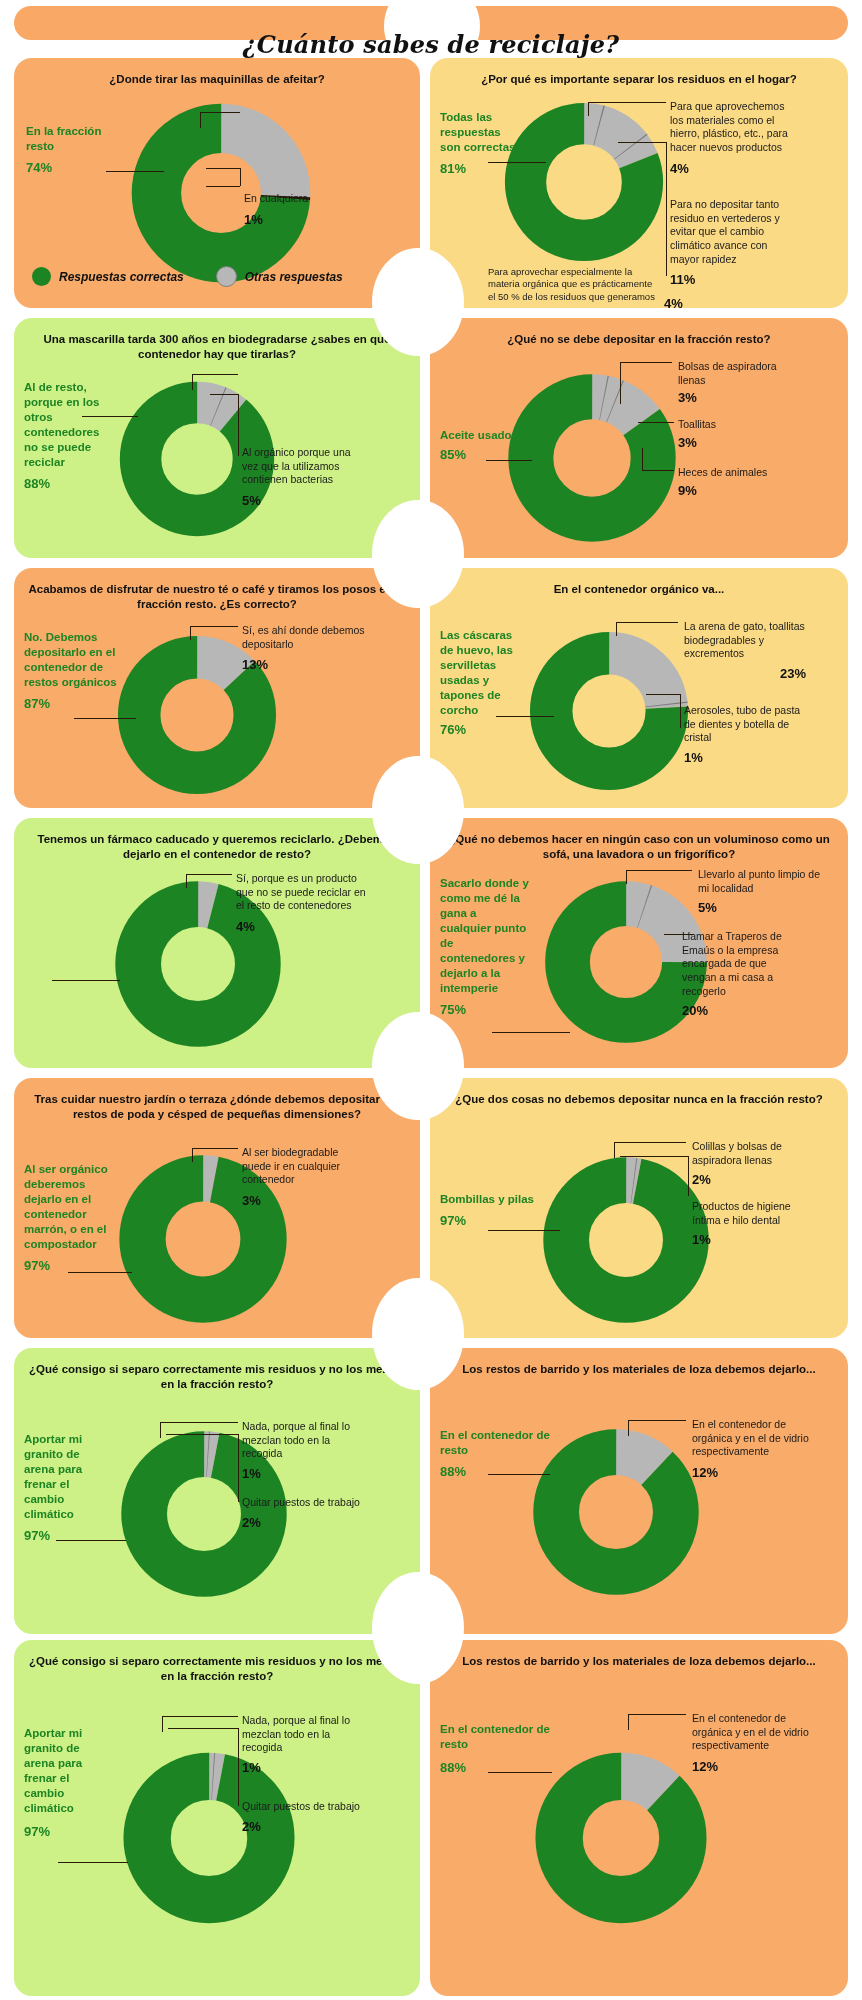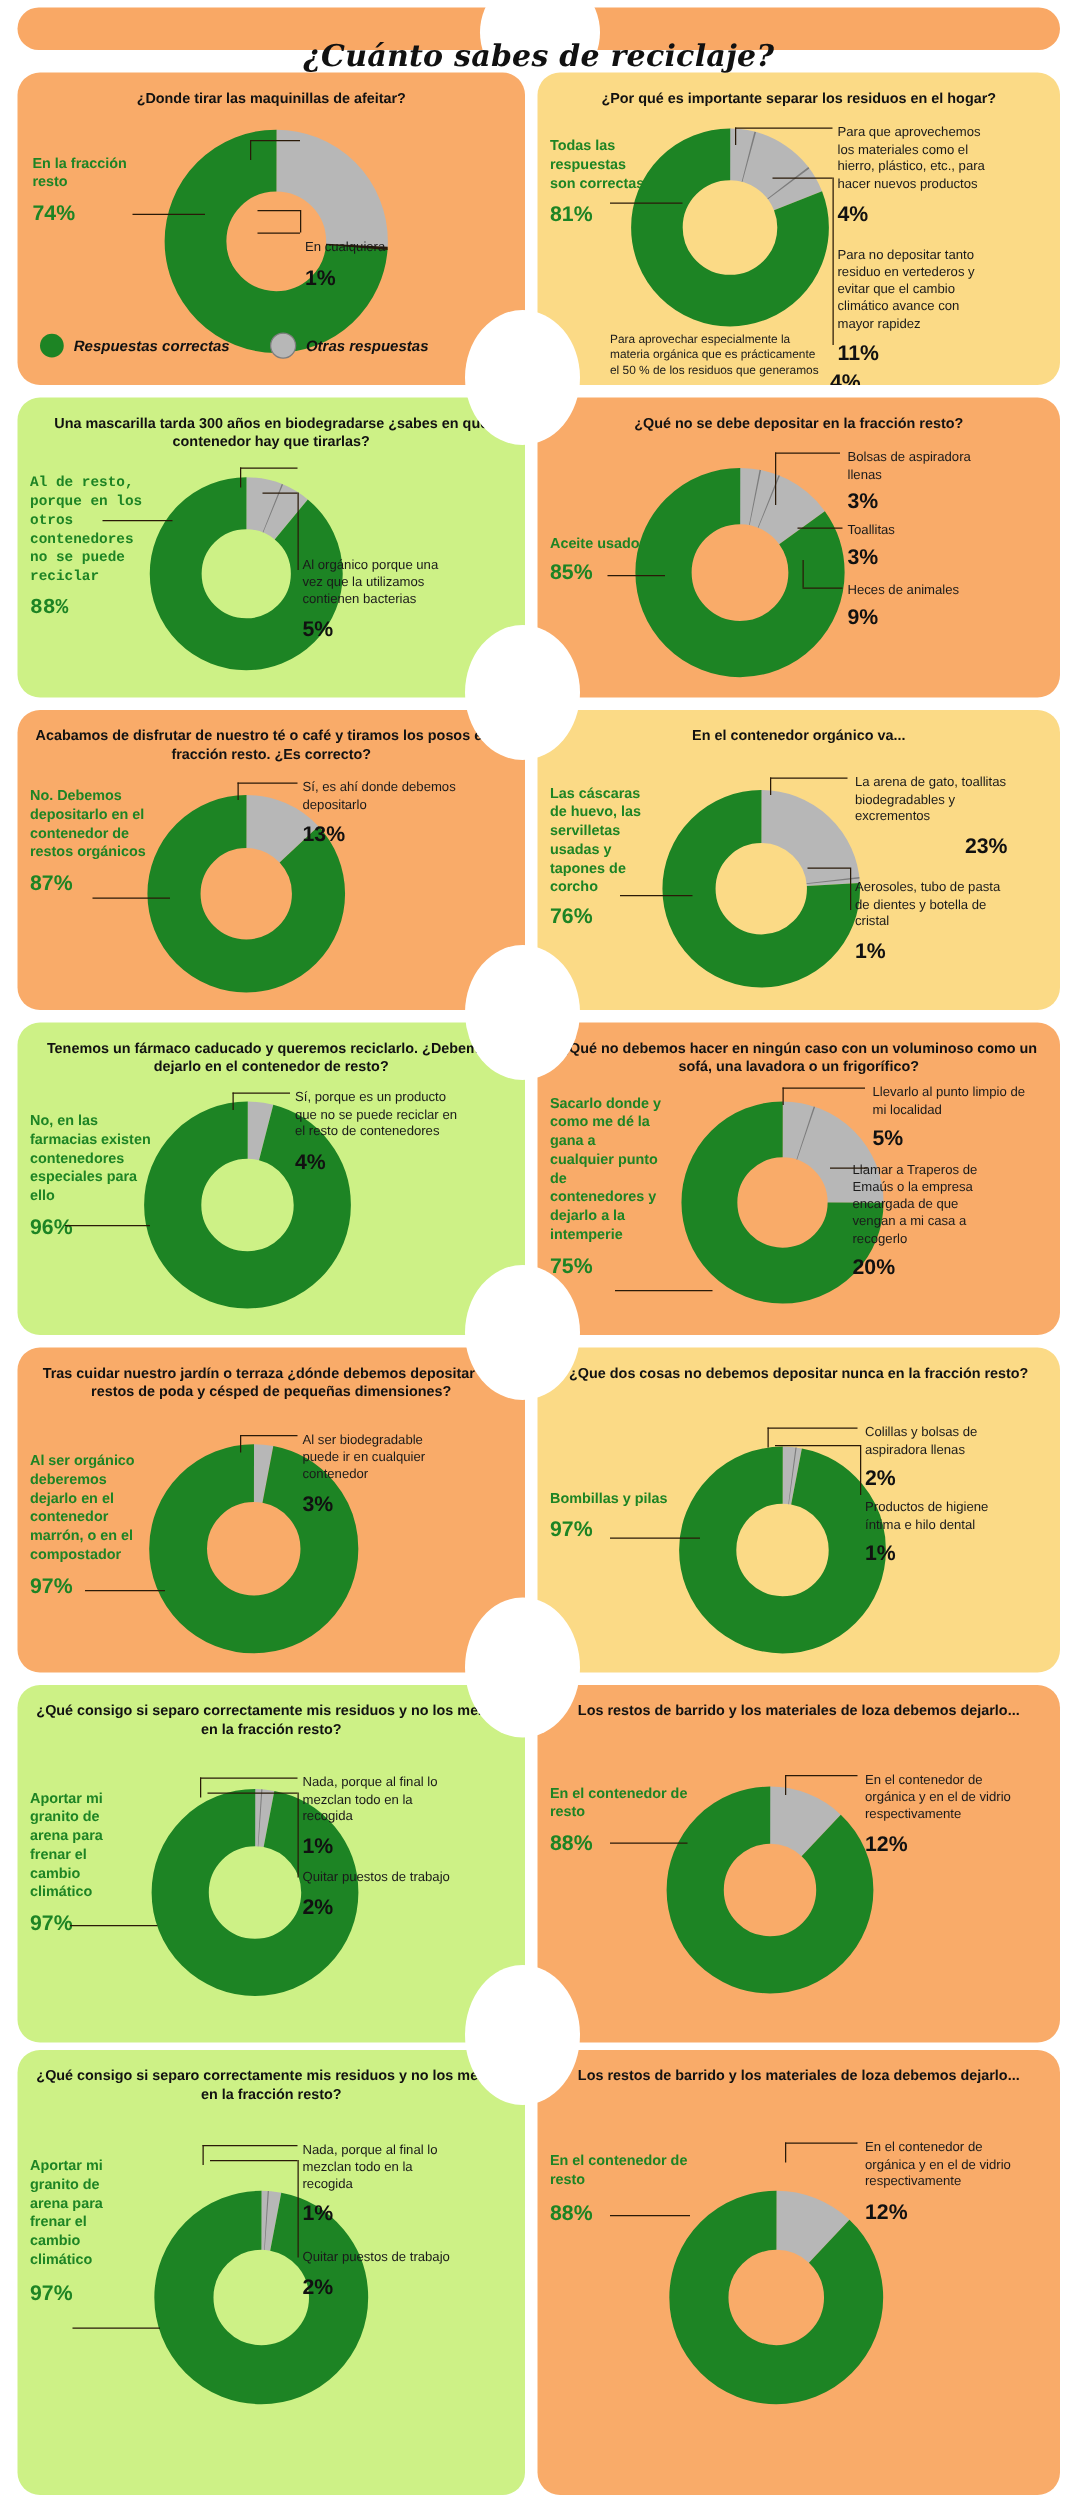--- a/index.html
+++ b/index.html
@@ -59,21 +59,21 @@
   .donut svg{display:block;}
 
   
   .lbl{position:absolute; line-height:1.3;}
   .lbl.correct{
     color:#1d8424; font-weight:bold; font-size:11.5px;
   }
   .lbl.other{
     color:#1a1a1a; font-weight:normal; font-size:10.5px;
   }
-  .pct{font-weight:bold; color:#111; font-size:17px;}
+  .pct{font-weight:bold; color:#111; font-size:13px;}
   .pct.green{color:#1d8424;}
 
   
   .lead{position:absolute; background:#2a1a08;}
   .lead.h{height:1px;}
   .lead.v{width:1px;}
 
   
   .legend{position:absolute; display:flex; align-items:center; gap:10px;text-align:center;}
   .legend .item{display:flex; align-items:center; gap:8px;}
@@ -176,21 +176,21 @@
     <div class="q-title">Una mascarilla tarda 300 años en biodegradarse ¿sabes en qué contenedor hay que tirarlas?</div>
 
     <div class="donut" style="left:100px; top:58px;">
       <svg width="166" height="166" viewBox="0 0 100 100" aria-hidden="true">
         <circle cx="50" cy="50" r="34" fill="none" stroke="#b7b7b7" stroke-width="25" stroke-dasharray="23.5 190.1" transform="rotate(-90 50 50)"></circle>
         <circle cx="50" cy="50" r="34" fill="none" stroke="#1d8424" stroke-width="25" stroke-dasharray="190.2 23.4" stroke-dashoffset="-23.5" transform="rotate(-90 50 50)"></circle>
         <circle cx="50" cy="50" r="34" fill="none" stroke="#7d7d7d" stroke-width="25" stroke-dasharray="0.5 213.1" stroke-dashoffset="-12.8" transform="rotate(-90 50 50)"></circle>
       </svg>
     </div>
 
-    <div class="lbl correct" style="left:10px; top:62px; width:92px;font-family:Liberation Mono, monospace;">
+    <div class="lbl correct" style="left:10px; top:62px; width:92px;">
       <span>Al de resto, porque en los otros contenedores no se puede reciclar</span>
       <div class="pct green" style="margin-top:6px;">88%</div>
     </div>
     <div class="lead h" style="left:68px; top:98px; width:56px;"></div>
 
     <div class="lead h" style="left:178px; top:56px; width:46px;"></div>
     <div class="lead v" style="left:178px; top:56px; height:16px;"></div>
 
     <div class="lbl other" style="left:228px; top:128px; width:122px;">
       <span>Al orgánico porque una vez que la utilizamos contienen bacterias</span>
@@ -298,24 +298,20 @@
   <div class="panel bg-lime" style="left:14px; top:818px; width:406px; height:250px;">
     <div class="q-title">Tenemos un fármaco caducado y queremos reciclarlo. ¿Debemos dejarlo en el contenedor de resto?</div>
 
     <div class="donut" style="left:96px; top:58px;">
       <svg width="176" height="176" viewBox="0 0 100 100" aria-hidden="true">
         <circle cx="50" cy="50" r="34" fill="none" stroke="#b7b7b7" stroke-width="26" stroke-dasharray="8.6 205.0" transform="rotate(-90 50 50)"></circle>
         <circle cx="50" cy="50" r="34" fill="none" stroke="#1d8424" stroke-width="26" stroke-dasharray="205.1 8.5" stroke-dashoffset="-8.6" transform="rotate(-90 50 50)"></circle>
       </svg>
     </div>
 
-    <div class="lbl correct" style="left:10px; top:72px; width:100px;">
-      <span>No, en las farmacias existen contenedores especiales para ello</span>
-      <div class="pct green" style="margin-top:6px;">96%</div>
-    </div>
     <div class="lead h" style="left:38px; top:162px; width:68px;"></div>
 
     <div class="lbl other" style="left:222px; top:54px; width:130px;">
       <span>Sí, porque es un producto que no se puede reciclar en el resto de contenedores</span>
       <div class="pct" style="margin-top:6px;">4%</div>
     </div>
     <div class="lead h" style="left:172px; top:56px; width:46px;"></div>
     <div class="lead v" style="left:172px; top:56px; height:14px;"></div>
   </div>
 

